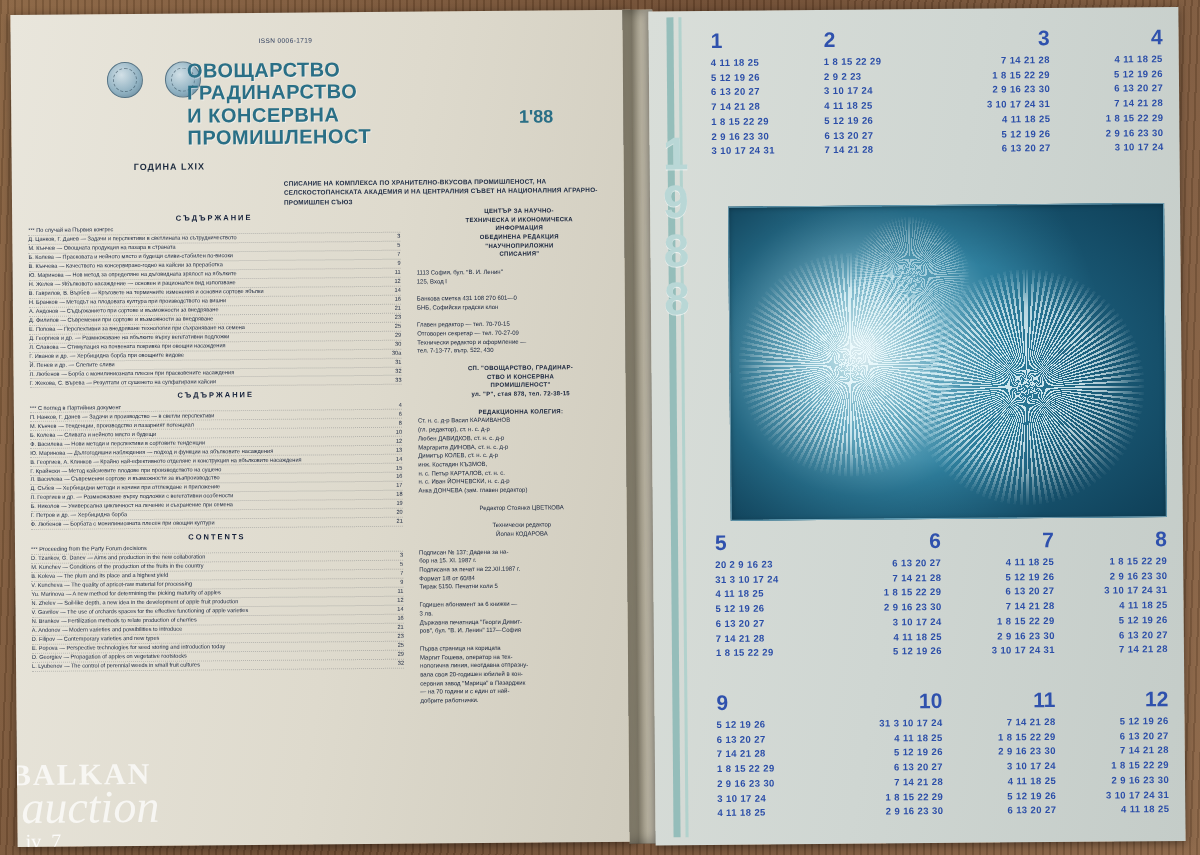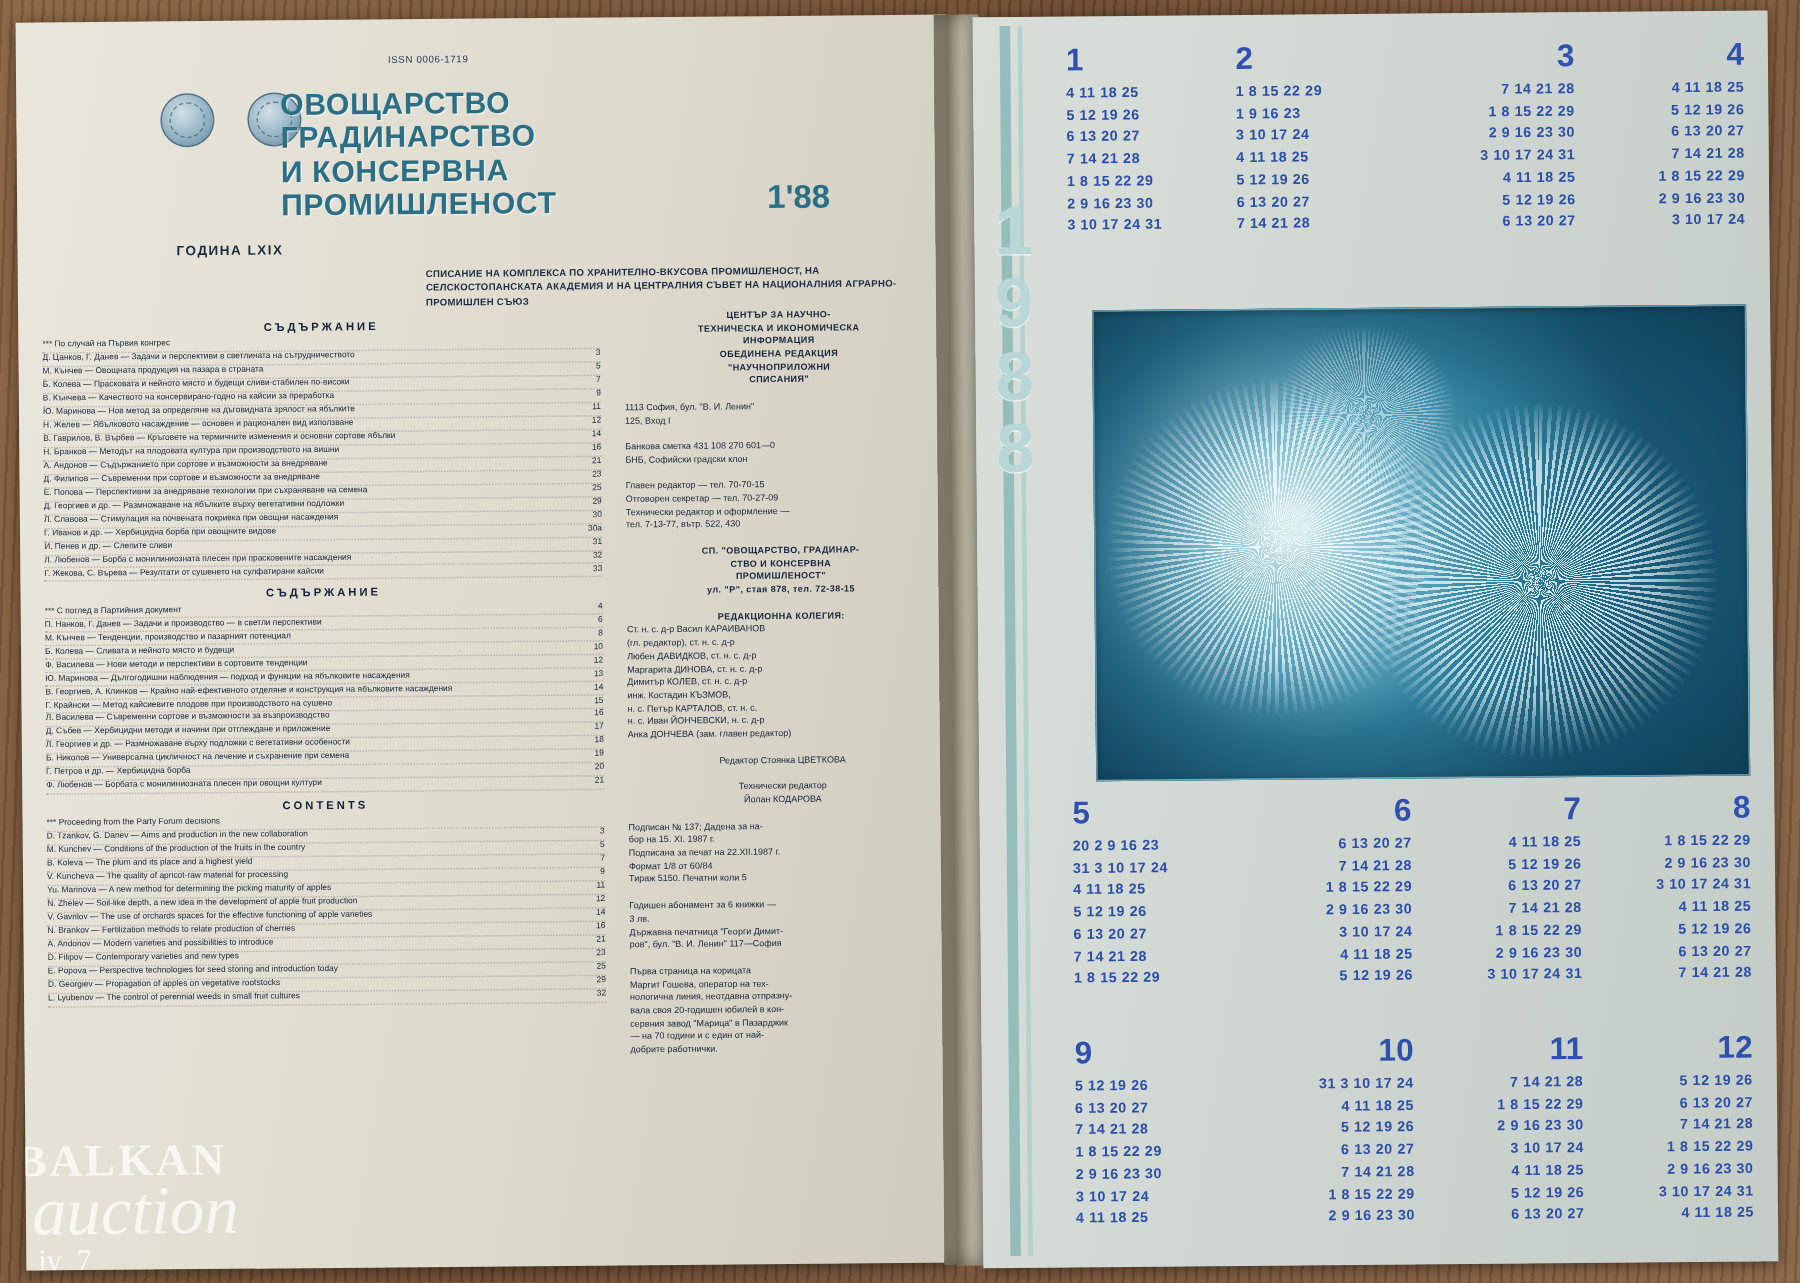--- a/index.html
+++ b/index.html
@@ -48,25 +48,25 @@
   .masthead{
     position:absolute;left:176px;top:46px;width:300px;
     color:#2a6f86;
     font-weight:bold;
     font-size:20px;line-height:1.12;
     letter-spacing:.5px;
     text-shadow:1px 1px 0 rgba(255,255,255,.45);
   }
   .masthead div{white-space:nowrap;}
   .issue-no{
-    position:absolute;right:78px;top:108px;
-    color:#2a6f86;font-weight:bold;font-size:22px;
+    position:absolute;right:78px;top:96px;
+    color:#2a6f86;font-weight:bold;font-size:18px;
   }
   .year-line{
-    position:absolute;left:106px;top:148px;
+    position:absolute;left:122px;top:148px;
     font-size:9px;font-weight:bold;color:#1d2b3f;letter-spacing:1px;
   }
   .subtitle{
     position:absolute;left:272px;top:166px;width:330px;
     font-size:6.4px;line-height:1.45;color:#1d2b44;font-weight:bold;
     letter-spacing:.2px;
   }
   .col-head{
     text-align:center;font-size:7.5px;font-weight:bold;color:#14203a;
     letter-spacing:2px;margin:4px 0 3px;
@@ -495,21 +495,21 @@
             <div class="wk">5 12 19 26</div>
             <div class="wk">6 13 20 27</div>
             <div class="wk">7 14 21 28</div>
             <div class="wk">1  8 15 22 29</div>
             <div class="wk">2  9 16 23 30</div>
             <div class="wk">3 10 17 24 31</div>
           </div>
           <div class="month al-l">
             <div class="mnum">2</div>
             <div class="wk">1  8 15 22 29</div>
-            <div class="wk">1  9 16 23</div>
+            <div class="wk">2  9 2 23</div>
             <div class="wk">3 10 17 24</div>
             <div class="wk">4 11 18 25</div>
             <div class="wk">5 12 19 26</div>
             <div class="wk">6 13 20 27</div>
             <div class="wk">7 14 21 28</div>
           </div>
           <div class="month al-r">
             <div class="mnum">3</div>
             <div class="wk">7 14 21 28</div>
             <div class="wk">1  8 15 22 29</div>

